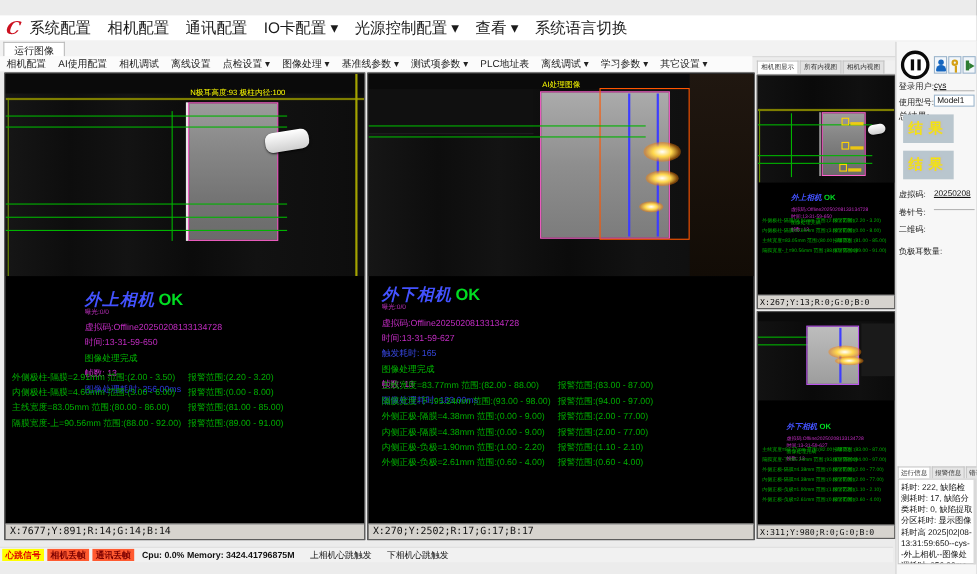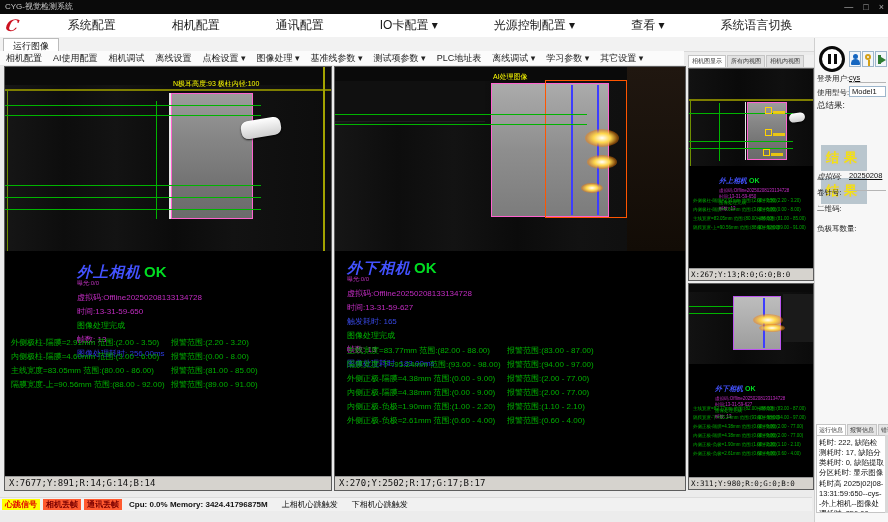--- a/index.html
+++ b/index.html
@@ -11,21 +11,21 @@
             color:#c8c8c8;font-size:8px;line-height:14px;}
   .titlebar .ttl{position:absolute;left:5px;top:0;}
   .win-controls{position:absolute;right:4px;top:0;height:14px;display:flex;gap:10px;color:#aaa;font-size:9px;line-height:14px;}
   .win-controls span{cursor:default;}
 
   
   .menubar{position:absolute;left:0;top:14px;width:888px;height:23px;background:#ffffff;
            border-bottom:1px solid #e3e3e3;display:flex;align-items:center;}
   .logo{display:inline-block;color:#cc1120;font-family:"DejaVu Serif",serif;font-style:italic;
         font-weight:bold;font-size:16px;margin:0 8px 0 6px;transform:skewX(-12deg);}
-  .menu-item{font-size:12px;color:#1a1a1a;margin-right:15px;white-space:nowrap;cursor:default;margin-left:41px;}
+  .menu-item{font-size:14px;color:#1a1a1a;margin-right:15px;white-space:nowrap;cursor:default;}
 
   
   .tabstrip{position:absolute;left:0;top:37px;width:888px;height:14px;background:#f2f2f2;
             border-bottom:1px solid #d8d8d8;}
   .run-tab{position:absolute;left:3px;top:1px;background:#ffffff;border:1px solid #bbb;border-bottom:none;
            font-size:9px;padding:1px 9px 0 9px;height:12px;color:#222;}
 
   
   .toolbarrow{position:absolute;left:0;top:51px;width:684px;height:15px;background:#fbfbfb;
               border-bottom:1px solid #e7e7e7;display:flex;align-items:center;padding-left:6px;box-sizing:border-box;}
@@ -112,21 +112,21 @@
   .icon-user-body{position:absolute;left:1px;top:7px;width:9px;height:6px;border-radius:5px 5px 1px 1px;background:#1566c0;}
   .icon-key-ring{position:absolute;left:2px;top:2px;width:6px;height:6px;border:2px solid #d4a017;border-radius:50%;box-sizing:border-box;}
   .icon-key-stem{position:absolute;left:5px;top:8px;width:2px;height:6px;background:#d4a017;}
   .icon-exit-bar{position:absolute;left:2px;top:3px;width:3px;height:9px;background:#2e7d32;}
   .icon-exit-arrow{position:absolute;left:5px;top:5px;width:0;height:0;border-left:5px solid #2e7d32;border-top:3px solid transparent;border-bottom:3px solid transparent;}
 
   .sb-row{position:absolute;left:2px;font-size:7.5px;color:#222;white-space:nowrap;}
   .sb-val{position:absolute;left:34px;width:37px;font-size:7.5px;color:#111;border-bottom:1px solid #b5b5b5;text-decoration:underline;}
   .sb-box{position:absolute;left:34px;width:37px;height:11px;font-size:7.5px;color:#111;background:#fff;
           border:1px solid #9db6cc;box-sizing:border-box;padding-left:2px;}
-  .resultwrap{position:absolute;left:6px;top:66px;display:flex;flex-direction:column;gap:7px;margin-top:41px;}
+  .resultwrap{position:absolute;left:6px;top:66px;display:flex;flex-direction:column;gap:7px;}
   .result-box{width:46px;height:26px;background:#b9c6ce;color:#f2e313;font-size:13px;font-weight:bold;
               letter-spacing:5px;display:flex;align-items:center;justify-content:center;text-shadow:0 0 2px #caa;}
   .underline{position:absolute;left:34px;width:37px;border-bottom:1px solid #b5b5b5;height:8px;}
 
   .log-tabs{position:absolute;left:1px;top:386px;width:72px;height:11px;display:flex;}
   .log-tab{font-size:6px;color:#333;background:#e5e5e5;border:1px solid #c5c5c5;border-bottom:none;
            padding:1px 2px;margin-right:1px;white-space:nowrap;}
   .log-tab:first-child{background:#ffffff;}
   .log-box{position:absolute;left:1px;top:397px;width:71px;height:78px;background:#ffffff;border:1px solid #c5c5c5;
            box-sizing:border-box;font-size:7.5px;line-height:1.35;color:#111;padding:2px;overflow:hidden;}
@@ -137,28 +137,20 @@
              display:flex;align-items:center;padding-left:2px;box-sizing:border-box;}
   .status-badge{font-size:8px;font-weight:bold;padding:0 3px;margin-right:3px;line-height:11px;}
   .cpu-text{font-size:8px;color:#111;margin-left:4px;white-space:nowrap;font-weight:bold;}
   .trig{font-size:8px;color:#111;margin-left:14px;white-space:nowrap;}
 </style>
 </head>
 <body>
 
 <div class="window">
 
-  <div class="titlebar">
-    <span class="ttl">CYG-视觉检测系统</span>
-    <div class="win-controls">
-      <span>—</span>
-      <span>□</span>
-      <span>×</span>
-    </div>
-  </div>
 
   <div class="menubar">
     <span class="logo">C</span>
     <span style="display:flex;">
         <span class="menu-item">系统配置</span>
         <span class="menu-item">相机配置</span>
         <span class="menu-item">通讯配置</span>
         <span class="menu-item">IO卡配置 ▾</span>
         <span class="menu-item">光源控制配置 ▾</span>
         <span class="menu-item">查看 ▾</span>
@@ -358,21 +350,21 @@
     <div class="sb-row" style="top:50px;">使用型号:</div>
     <div class="sb-box" style="top:48px;">Model1</div>
 
     <div class="sb-row" style="top:62px;font-size:8.5px;">总结果:</div>
 
     <div class="resultwrap">
         <span class="result-box">结果</span>
         <span class="result-box">结果</span>
       </div>
 
-    <div class="sb-row" style="top:134px;font-style:italic;">虚拟码:</div>
+    <div class="sb-row" style="top:134px;">虚拟码:</div>
     <div class="sb-val" style="top:133px;border-bottom:none;">20250208</div>
 
     <div class="sb-row" style="top:150px;">卷针号:</div>
     <div class="underline" style="top:144px;"></div>
 
     <div class="sb-row" style="top:166px;">二维码:</div>
 
     <div class="sb-row" style="top:186px;">负极耳数量:</div>
 
     <div class="log-tabs">

